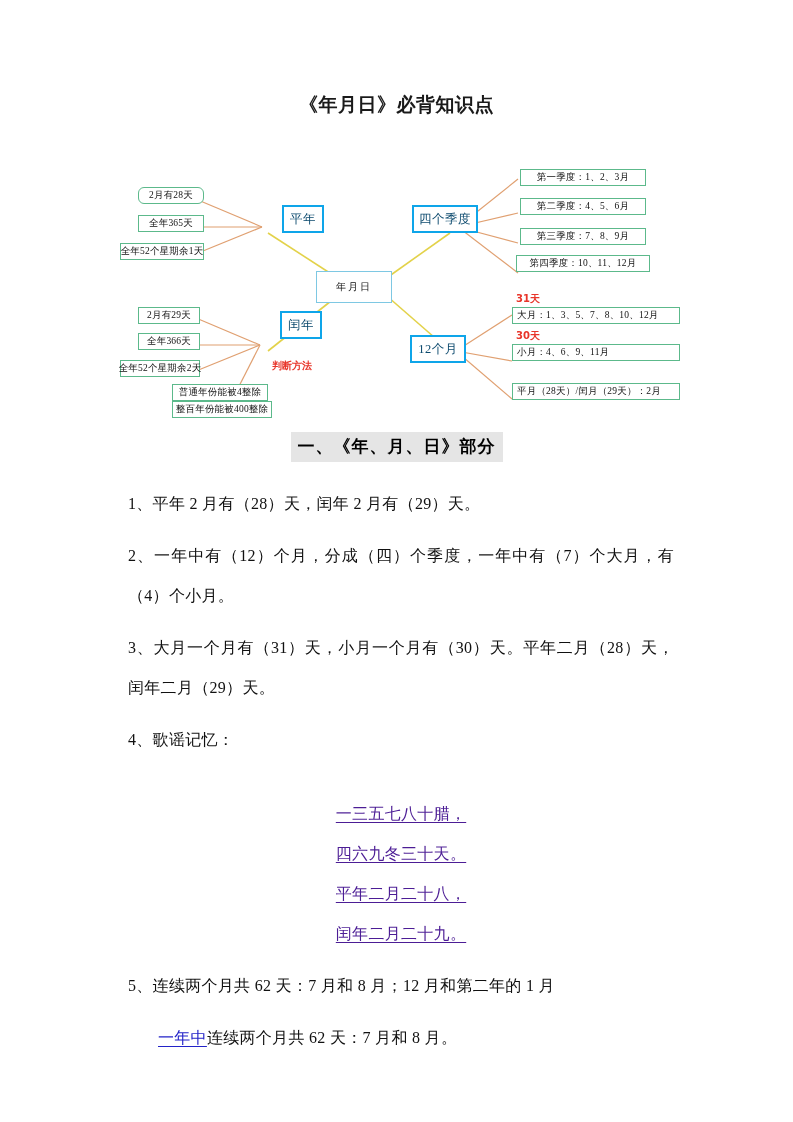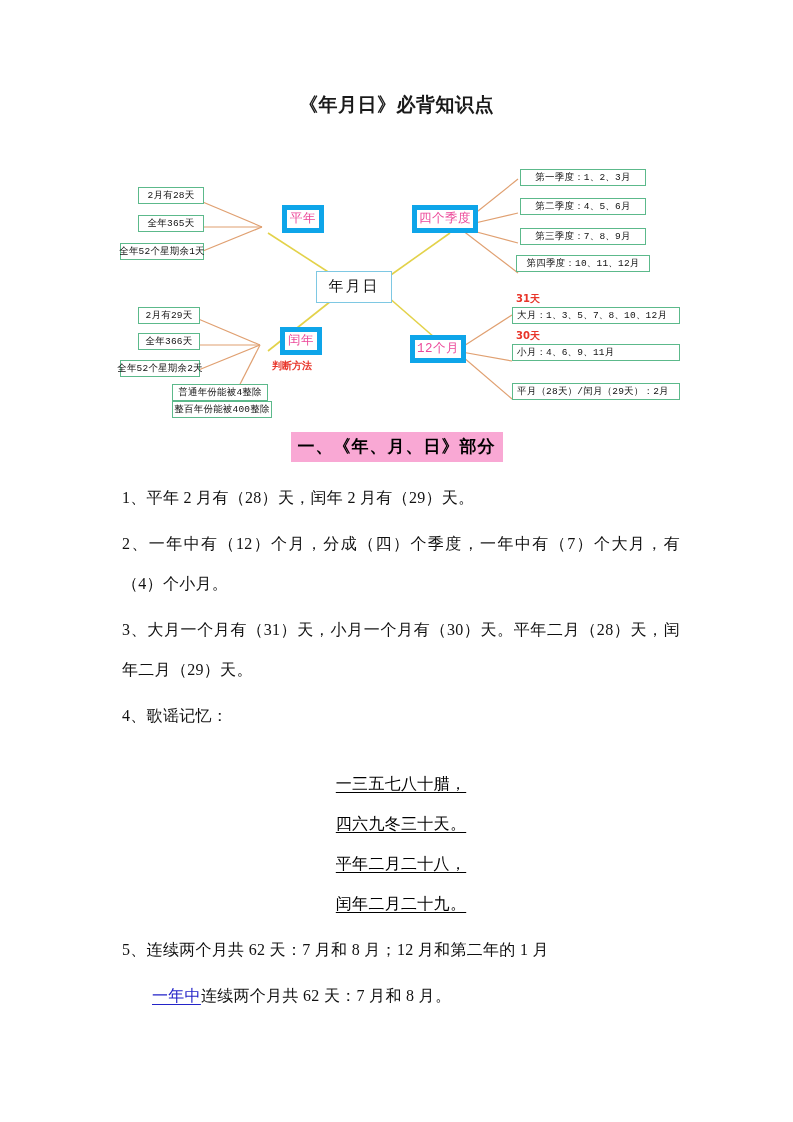--- a/index.html
+++ b/index.html
@@ -48,40 +48,40 @@
   .mindmap svg.links {
     position: absolute;
     left: 0; top: 0;
     width: 570px;
     height: 270px;
   }
   .node {
     position: absolute;
     box-sizing: border-box;
     background: #ffffff;
-    font-family: Liberation Mono, monospace;
+    font-family: Liberation Serif, serif;
     display: flex;
     align-items: center;
     white-space: nowrap;
     line-height: 1;
   }
   
   .node.center {
     border: 1px solid #7ec8e3;
-    font-size: 15px;
+    font-size: 10px;
     font-weight: 500;
     color: #111;
     justify-content: center;
     letter-spacing: 2px;
     padding: 12px 6px;
   }
   .node.branch {
-    border: 5px solid #0ea5e9;
+    border: 2px solid #0ea5e9;
     font-size: 12.5px;
-    color: #ec4899;
+    color: #0c4a6e;
     justify-content: center;
     padding: 0 5px;
     letter-spacing: 0.5px;
   }
   
   .node.leaf {
     border: 1px solid #5cb98b;
     font-size: 9.5px;
     color: #111;
     padding: 0 4px;
@@ -104,51 +104,51 @@
   
   .section-heading-wrap {
     position: absolute;
     left: 0;
     top: 432px;
     width: 793px;
     text-align: center;
   }
   .section-heading {
     display: inline-block;
-    background: #f9a8d4;
+    background: #e5e5e5;
     font-family: "Liberation Serif", "DejaVu Serif", serif;
     font-weight: bold;
     font-size: 17px;
     padding: 3px 7px 4px 7px;
     letter-spacing: 1px;
     color: #000;
   }
 
   
   .body-text {
     position: absolute;
     left: 116px;
     top: 472px;
     width: 570px;
     font-size: 16px;
     line-height: 40px;
     color: #111;
     letter-spacing: 0.3px;
   }
   .para {
-    margin: 6px;
+    margin: 12px;
     text-align: justify;
     text-justify: inter-ideograph;
   }
   .verse {
     margin: 0;
     text-align: center;
   }
   .verse .blue-ul {
-    color: #000000;
+    color: #4c1d95;
     text-decoration: underline;
     text-underline-offset: 3px;
   }
   .inline-blue-ul {
     color: #2323c8;
     text-decoration: underline;
     text-underline-offset: 3px;
   }
   .indent-1 {
     padding-left: 30px;
@@ -193,27 +193,27 @@
         <path d="M336,196 L392,160"></path>
         <path d="M336,196 L392,206"></path>
         <path d="M336,196 L392,244"></path>
       </g>
     </svg>
 
     <div class="node center" style="left:196px; top:116px; width:76px; height:32px;">年月日</div>
 
     <div class="node branch" style="left:162px; top:50px; width:42px; height:28px;">平年</div>
 
-    <div class="node branch" style="left:160px; top:172px; width:42px; height:28px;">闰年</div>
+    <div class="node branch" style="left:160px; top:156px; width:42px; height:28px;">闰年</div>
 
     <div class="node branch" style="left:292px; top:50px; width:66px; height:28px;">四个季度</div>
 
     <div class="node branch" style="left:290px; top:180px; width:56px; height:28px;">12个月</div>
 
-    <div class="node leaf" style="left:18px; top:32px; width:66px; height:17px;">2月有28天</div>
+    <div class="node leaf" style="left:18px; top:32px; width:66px; height:17px;border-radius:6px;">2月有28天</div>
     <div class="node leaf" style="left:18px; top:60px; width:66px; height:17px;">全年365天</div>
     <div class="node leaf" style="left:0px; top:88px; width:84px; height:17px;">全年52个星期余1天</div>
 
     <div class="node leaf" style="left:18px; top:152px; width:62px; height:17px;">2月有29天</div>
     <div class="node leaf" style="left:18px; top:178px; width:62px; height:17px;">全年366天</div>
     <div class="node leaf" style="left:0px; top:205px; width:80px; height:17px;">全年52个星期余2天</div>
 
     <div class="tag-red" style="left:152px; top:206px;">判断方法</div>
 
     <div class="node leaf" style="left:52px; top:229px; width:96px; height:17px;">普通年份能被4整除</div>

